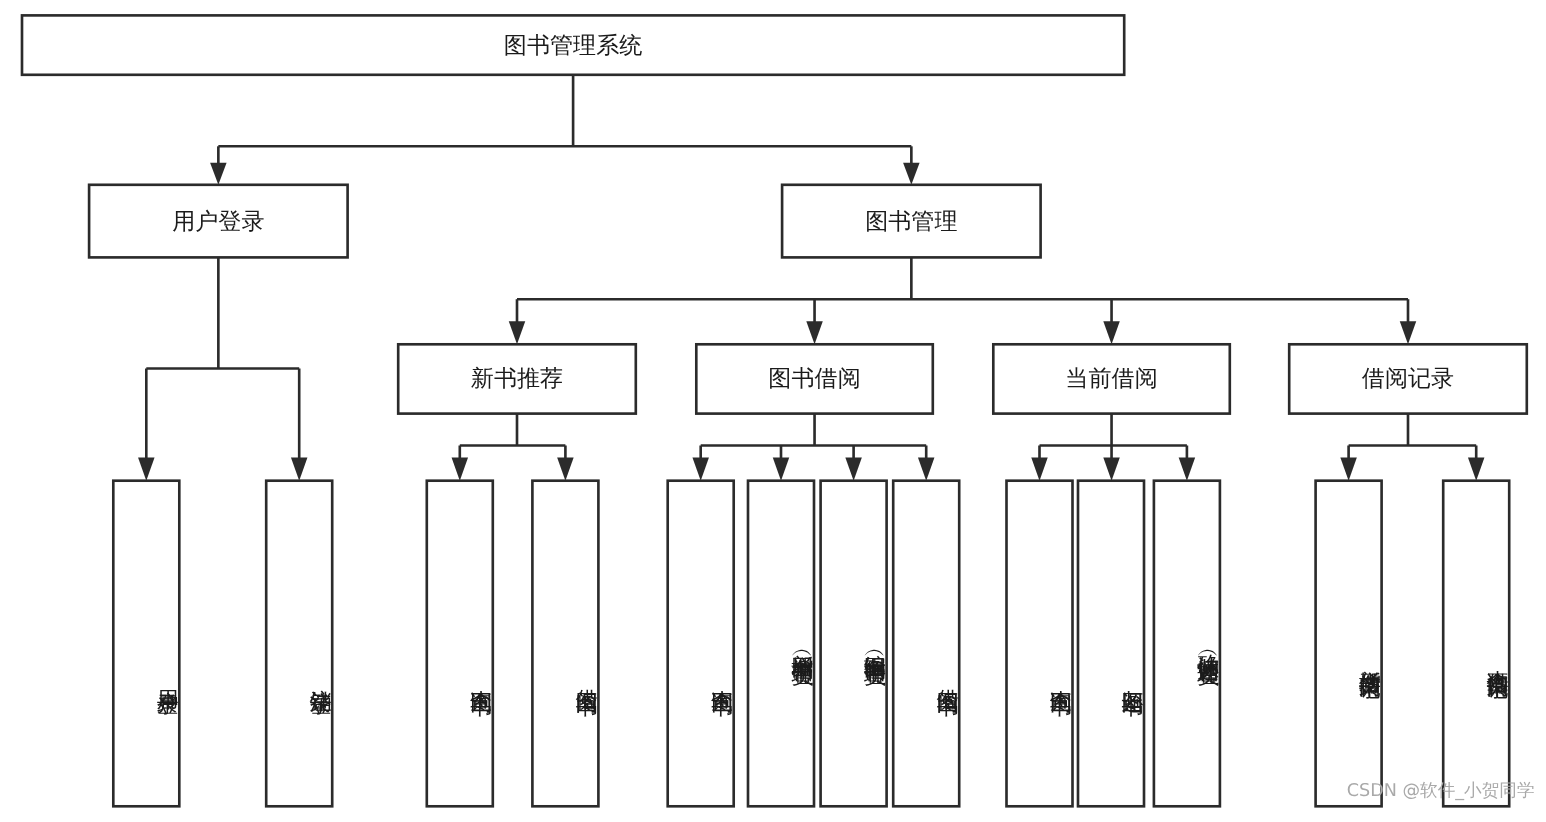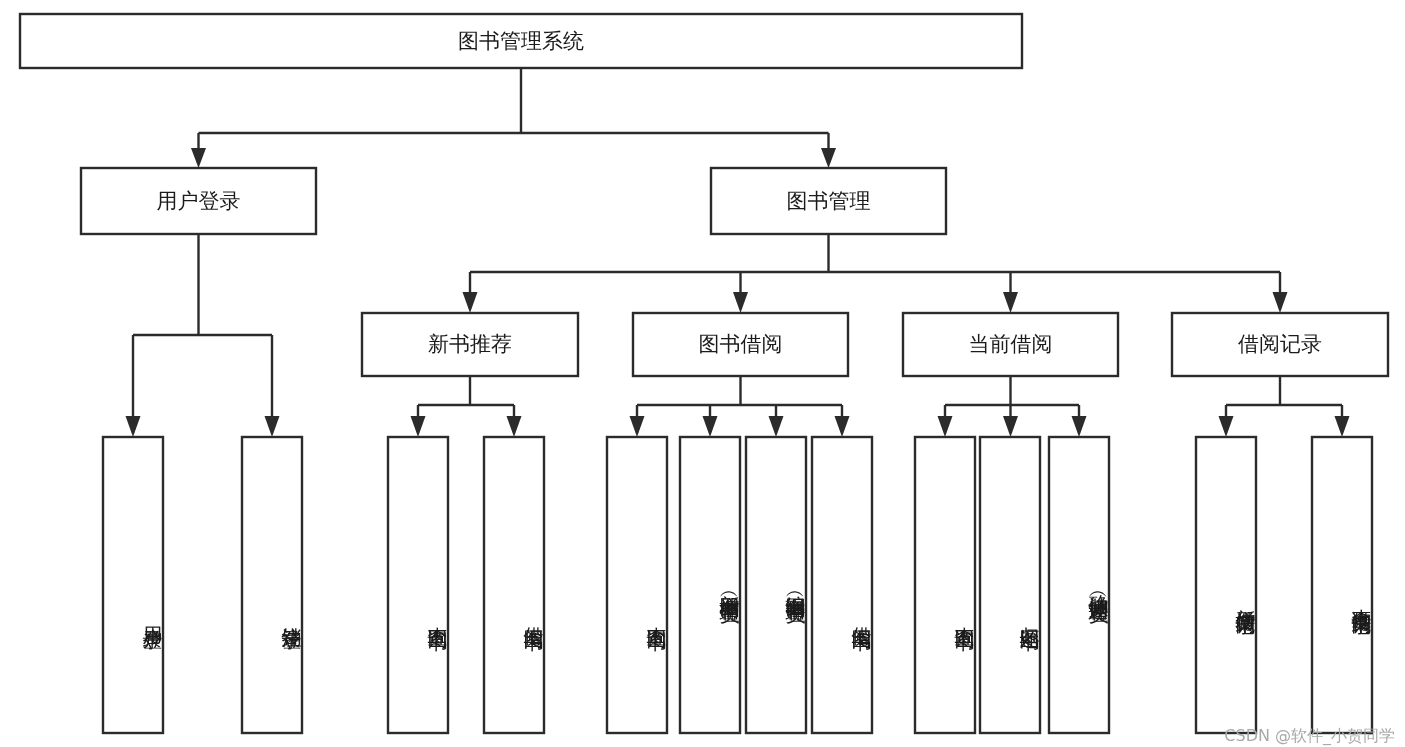--- a/index.html
+++ b/index.html
@@ -60,21 +60,21 @@
     text-align: center;
     display: flex;
     align-items: flex-start;
     justify-content: center;
     white-space: nowrap;
     pointer-events: none;
   }
   #watermark {
     position: absolute;
     right: 10px;
-    bottom: 0;
+    bottom: 17px;
     font-family: "DejaVu Sans", "Liberation Sans", sans-serif;
     font-size: 16px;
     color: #a9a9a9;
     white-space: nowrap;
   }
 </style>
 </head>
 <body>
 
 <div id="diagram-root">

